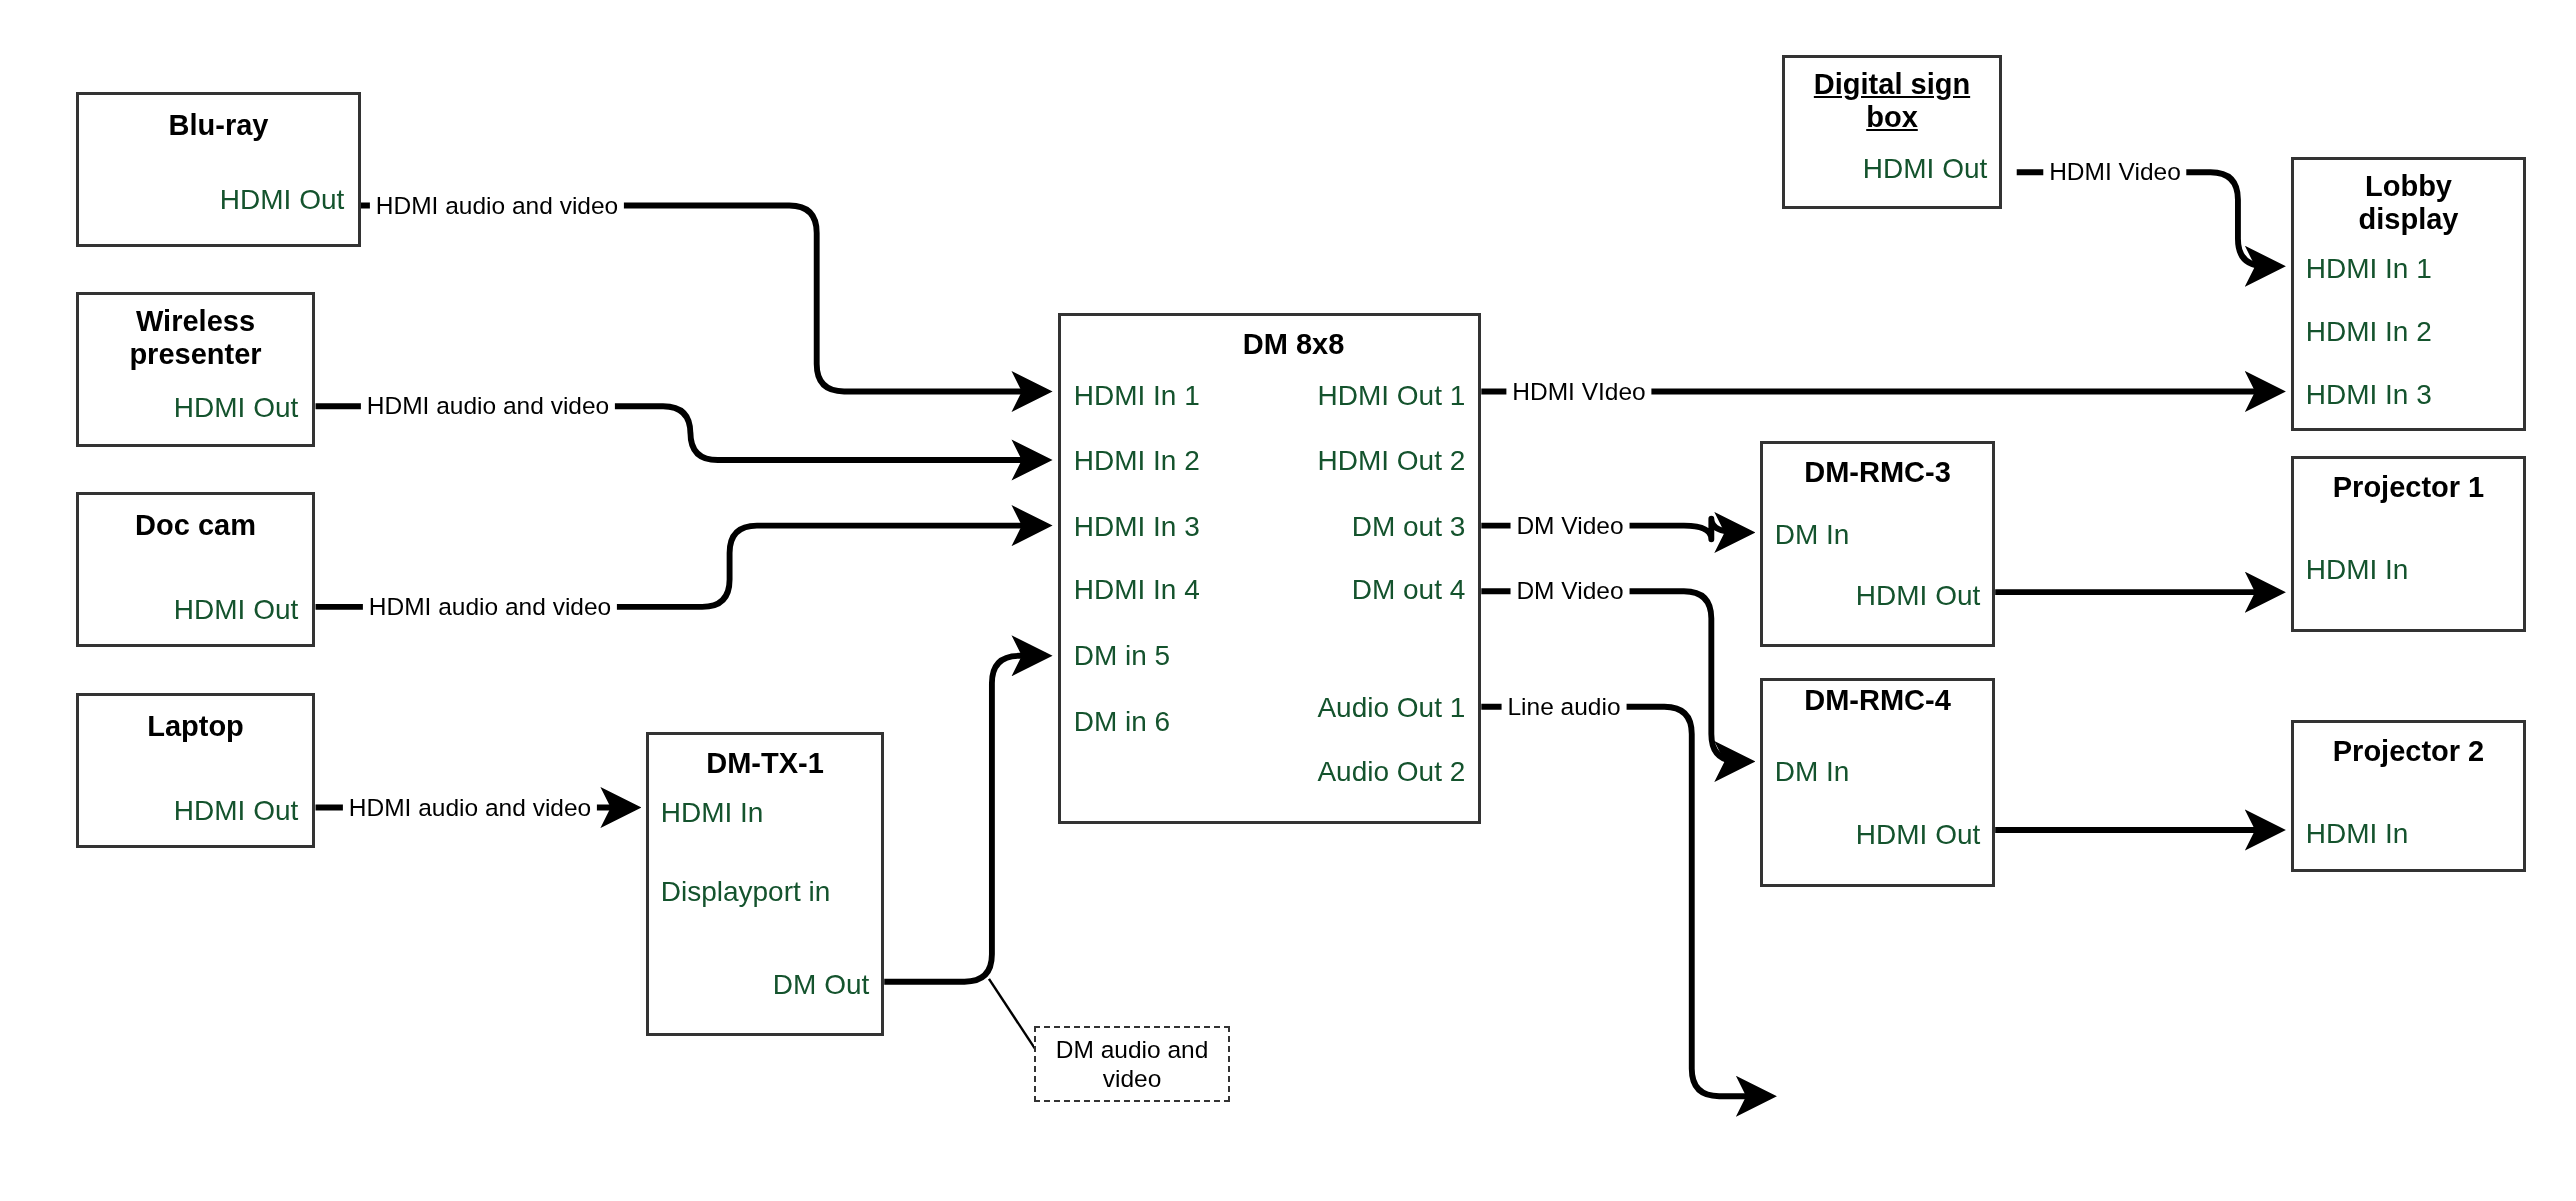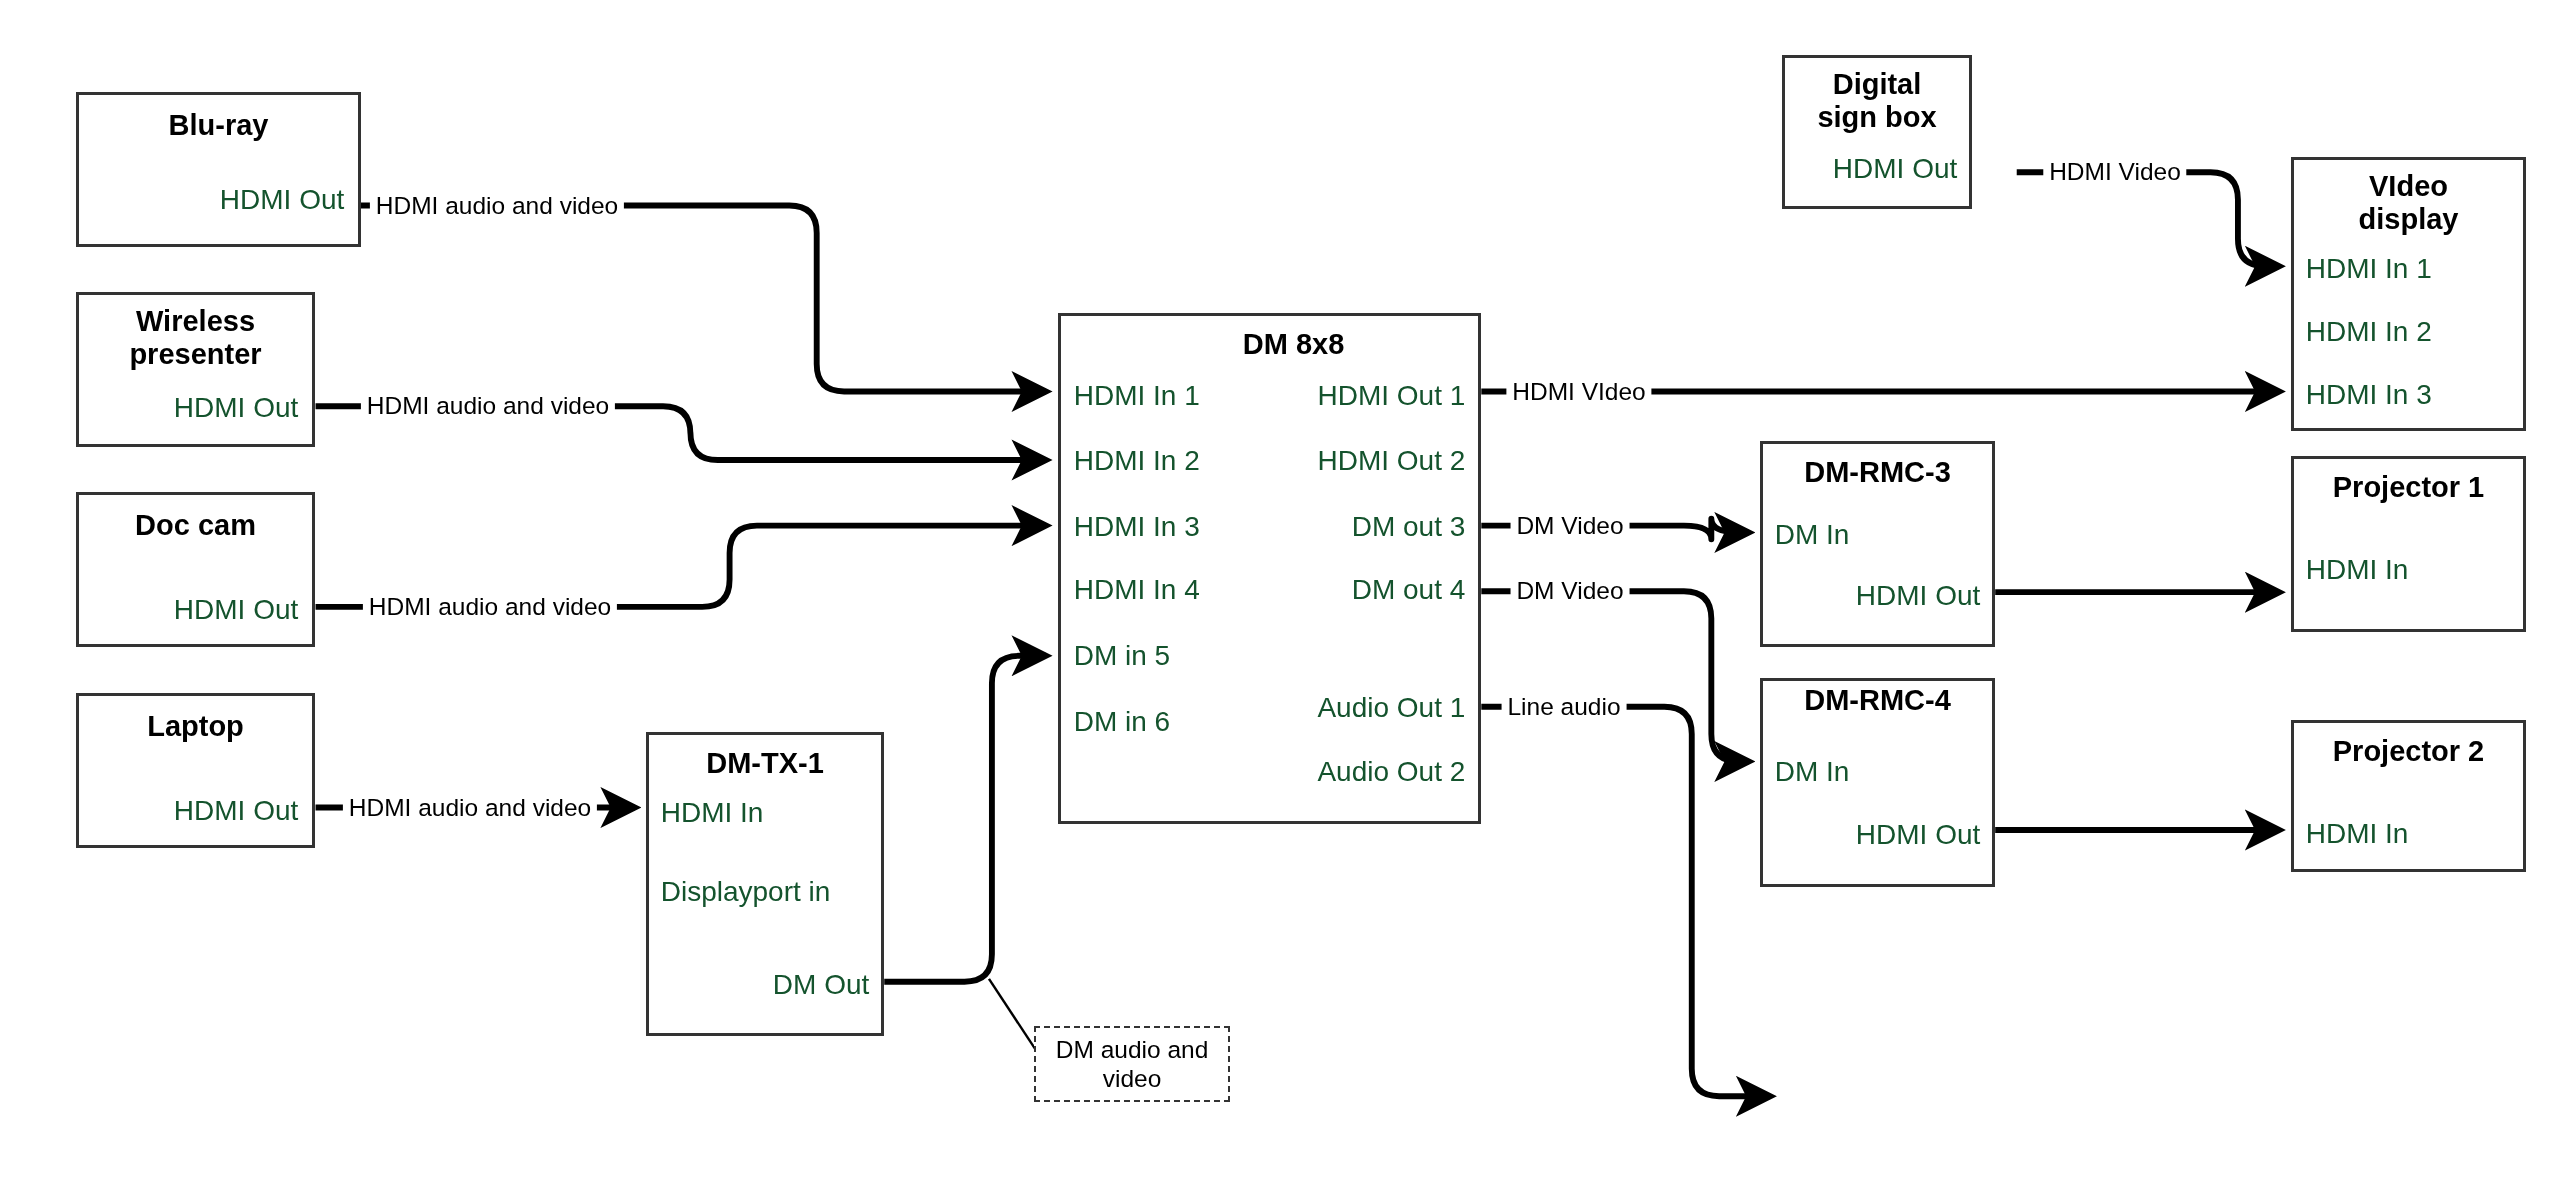--- a/index.html
+++ b/index.html
@@ -94,27 +94,27 @@
     <div class="port l" style="position:absolute;left:12.7px;top:325px;">DM in 5</div>
     <div class="port l" style="position:absolute;left:12.7px;top:391px;">DM in 6</div>
     <div class="port r" style="position:absolute;right:12.7px;top:65px;">HDMI Out 1</div>
     <div class="port r" style="position:absolute;right:12.7px;top:130px;">HDMI Out 2</div>
     <div class="port r" style="position:absolute;right:12.7px;top:196px;">DM out 3</div>
     <div class="port r" style="position:absolute;right:12.7px;top:259px;">DM out 4</div>
     <div class="port r" style="position:absolute;right:12.7px;top:377px;">Audio Out 1</div>
     <div class="port r" style="position:absolute;right:12.7px;top:441px;">Audio Out 2</div>
   </div>
 
-  <div class="node" style="left:1782px;top:55px;width:190px;height:154px;">
+  <div class="node" style="left:1782px;top:55px;width:220px;height:154px;text-decoration:underline;">
     <div class="title" style="margin-top:9.8px;padding:0 21.5px;">Digital sign box</div>
     <div class="port r" style="position:absolute;right:11.7px;top:96px;">HDMI Out</div>
   </div>
 
   <div class="node" style="left:2291px;top:157px;width:235px;height:274px;">
-    <div class="title" style="margin-top:9.8px;padding:0 37px;">VIdeo display</div>
+    <div class="title" style="margin-top:9.8px;padding:0 37px;">Lobby display</div>
     <div class="port l" style="position:absolute;left:11.7px;top:94px;">HDMI In 1</div>
     <div class="port l" style="position:absolute;left:11.7px;top:157px;">HDMI In 2</div>
     <div class="port l" style="position:absolute;left:11.7px;top:220px;">HDMI In 3</div>
   </div>
 
   <div class="node" style="left:1760px;top:441px;width:235px;height:206px;">
     <div class="title" style="margin-top:11.7px;">DM-RMC-3</div>
     <div class="port l" style="position:absolute;left:11.7px;top:76px;">DM In</div>
     <div class="port r" style="position:absolute;right:11.7px;top:137px;">HDMI Out</div>
   </div>

